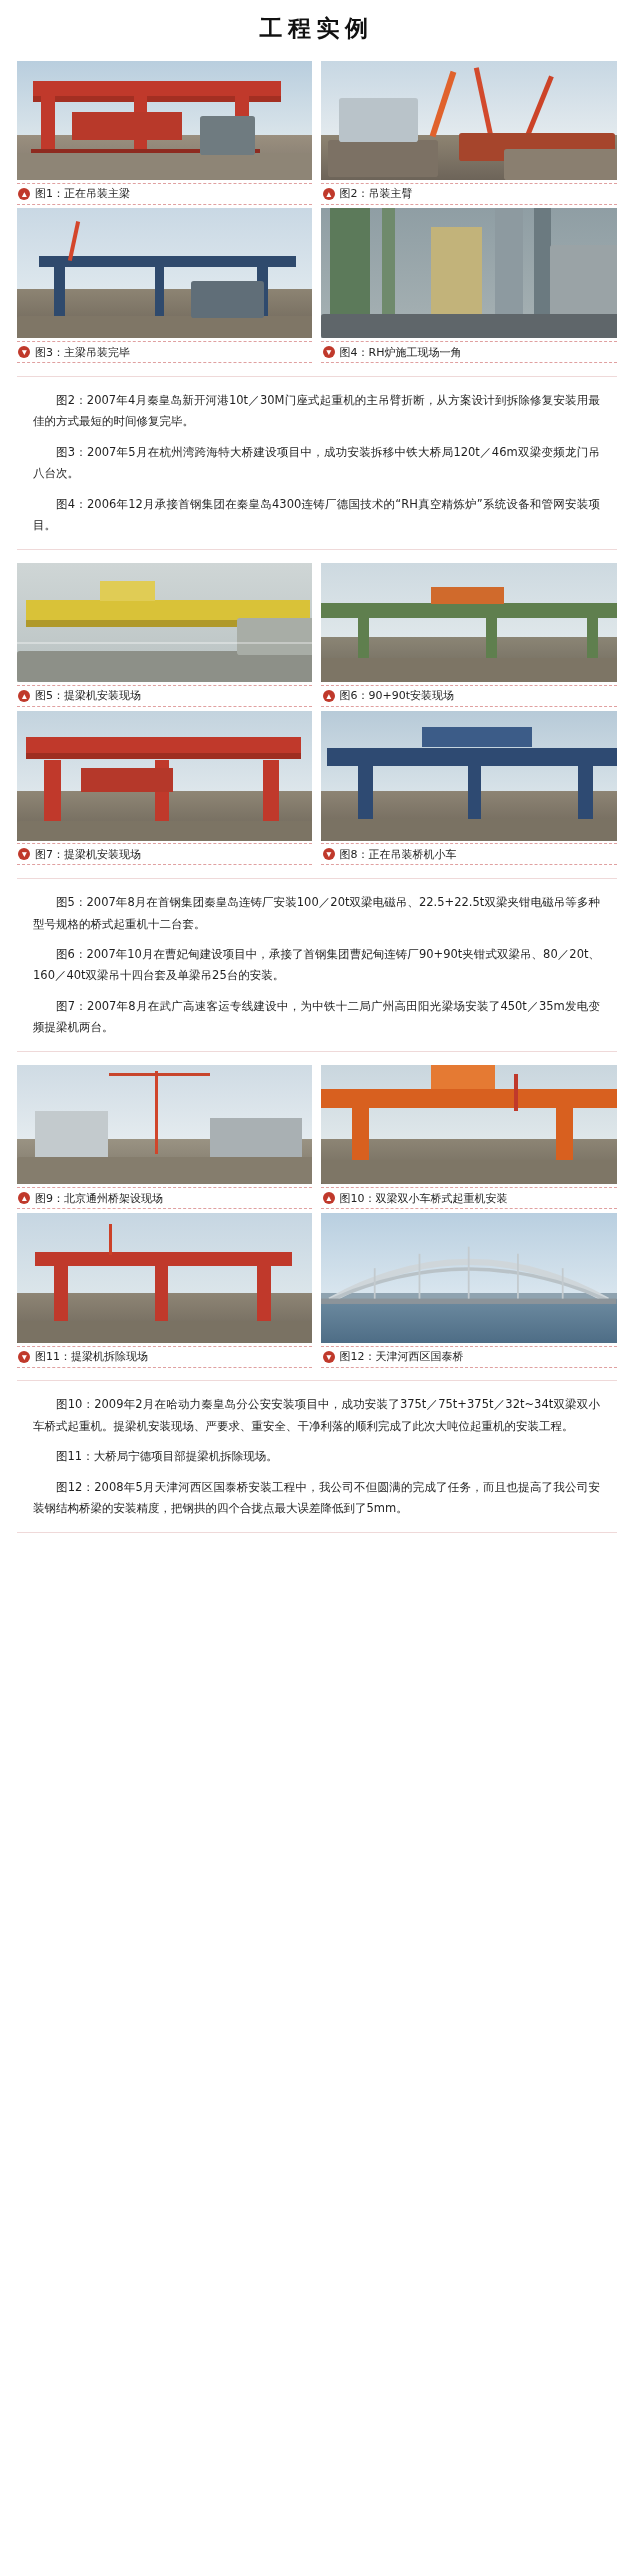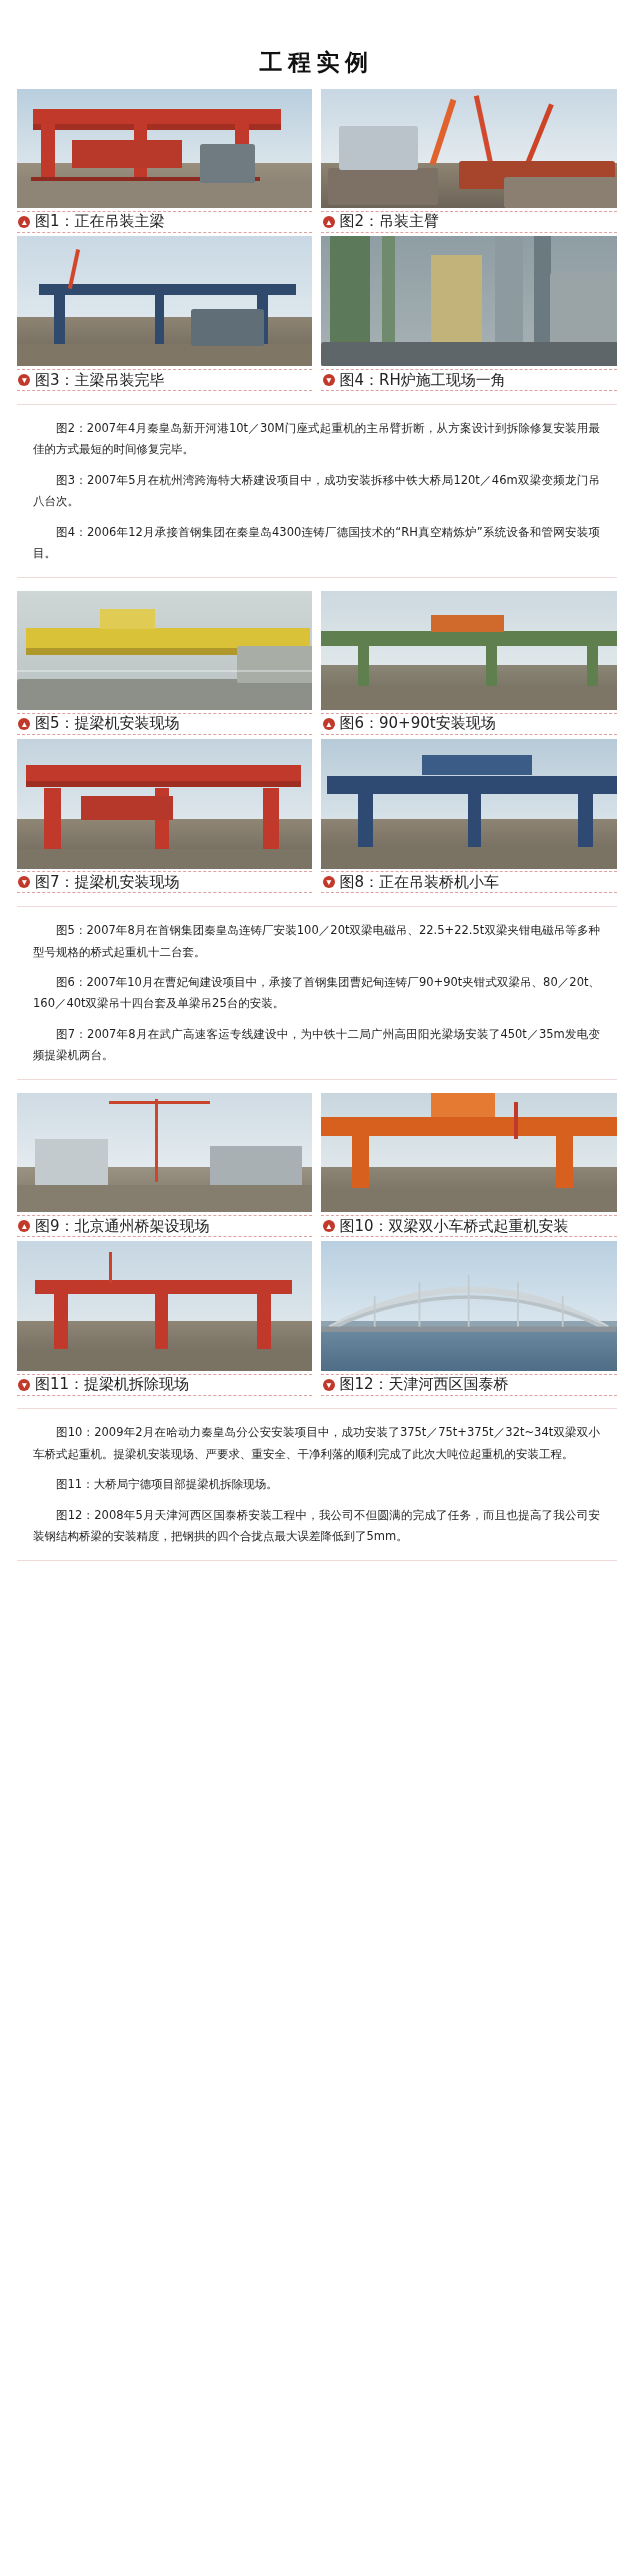--- a/index.html
+++ b/index.html
@@ -14,22 +14,21 @@
   }
   .page {
     width: 633px;
     box-sizing: border-box;
     padding: 0 0 13px 0;
     position: relative;
   }
   
   .title-wrap {
     text-align: center;
-    padding: 13px 0 11px 0;
-    margin-top: 34px;
+    padding: 13px 0 17px 0;
   }
   .title {
     font-family: "DejaVu Serif", "Liberation Serif", serif;
     font-size: 23px;
     font-weight: bold;
     letter-spacing: 5.5px;
     color: #111111;
   }
   
   .gallery {
@@ -73,21 +72,21 @@
     border-radius: 50%;
     background: #c0392b;
     color: #fff;
     font-size: 8.3px;
     line-height: 12px;
     text-align: center;
     margin-right: 4.6px;
     flex: none;
   }
   .cap-text {
-    font-size: 15px;
+    font-size: 11px;
     color: #222;
     font-family: "DejaVu Sans", "Liberation Sans", sans-serif;
   }
 
   
   .text-block {
     width: 600px;
     margin: 9.2px auto 13px auto;
     box-sizing: border-box;
     padding: 13px 16.5px 13px 16.5px;

